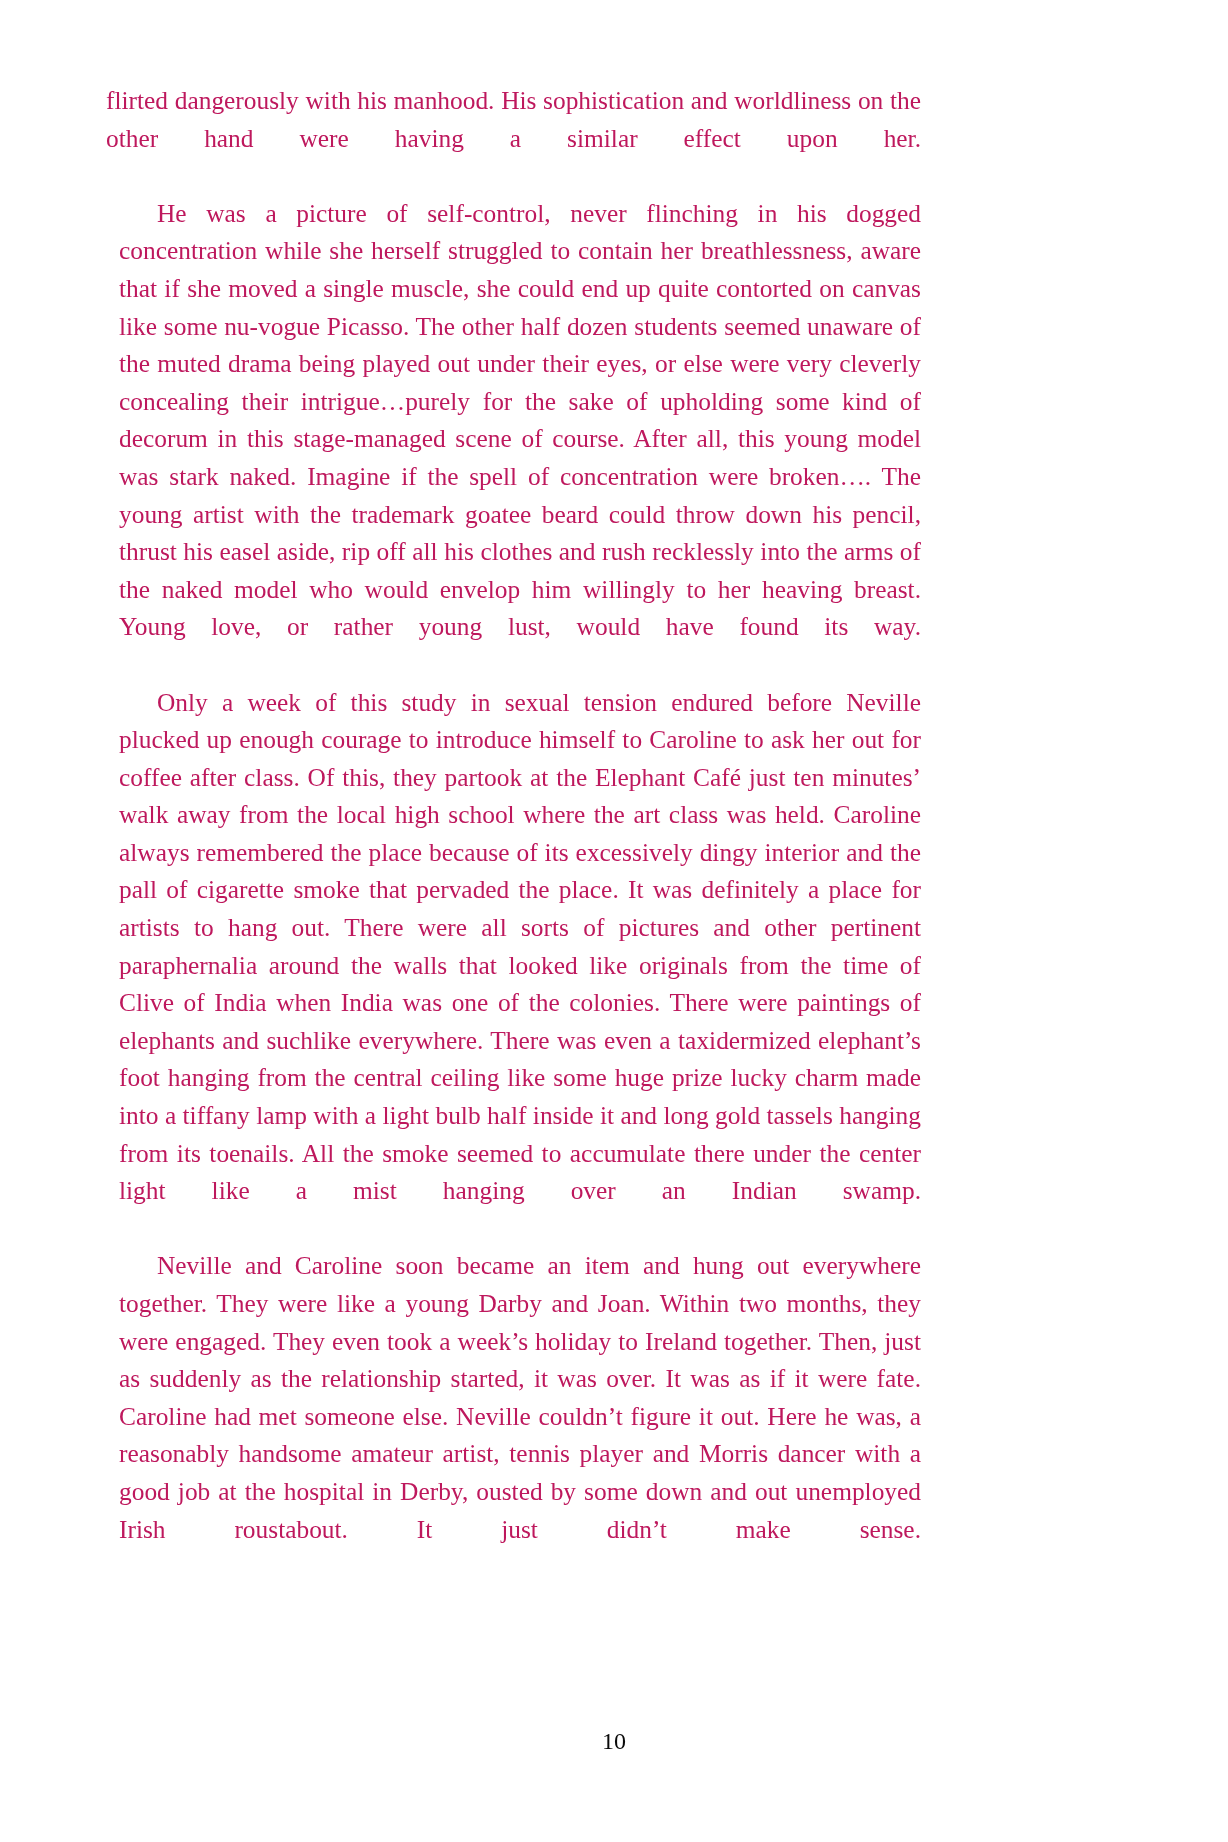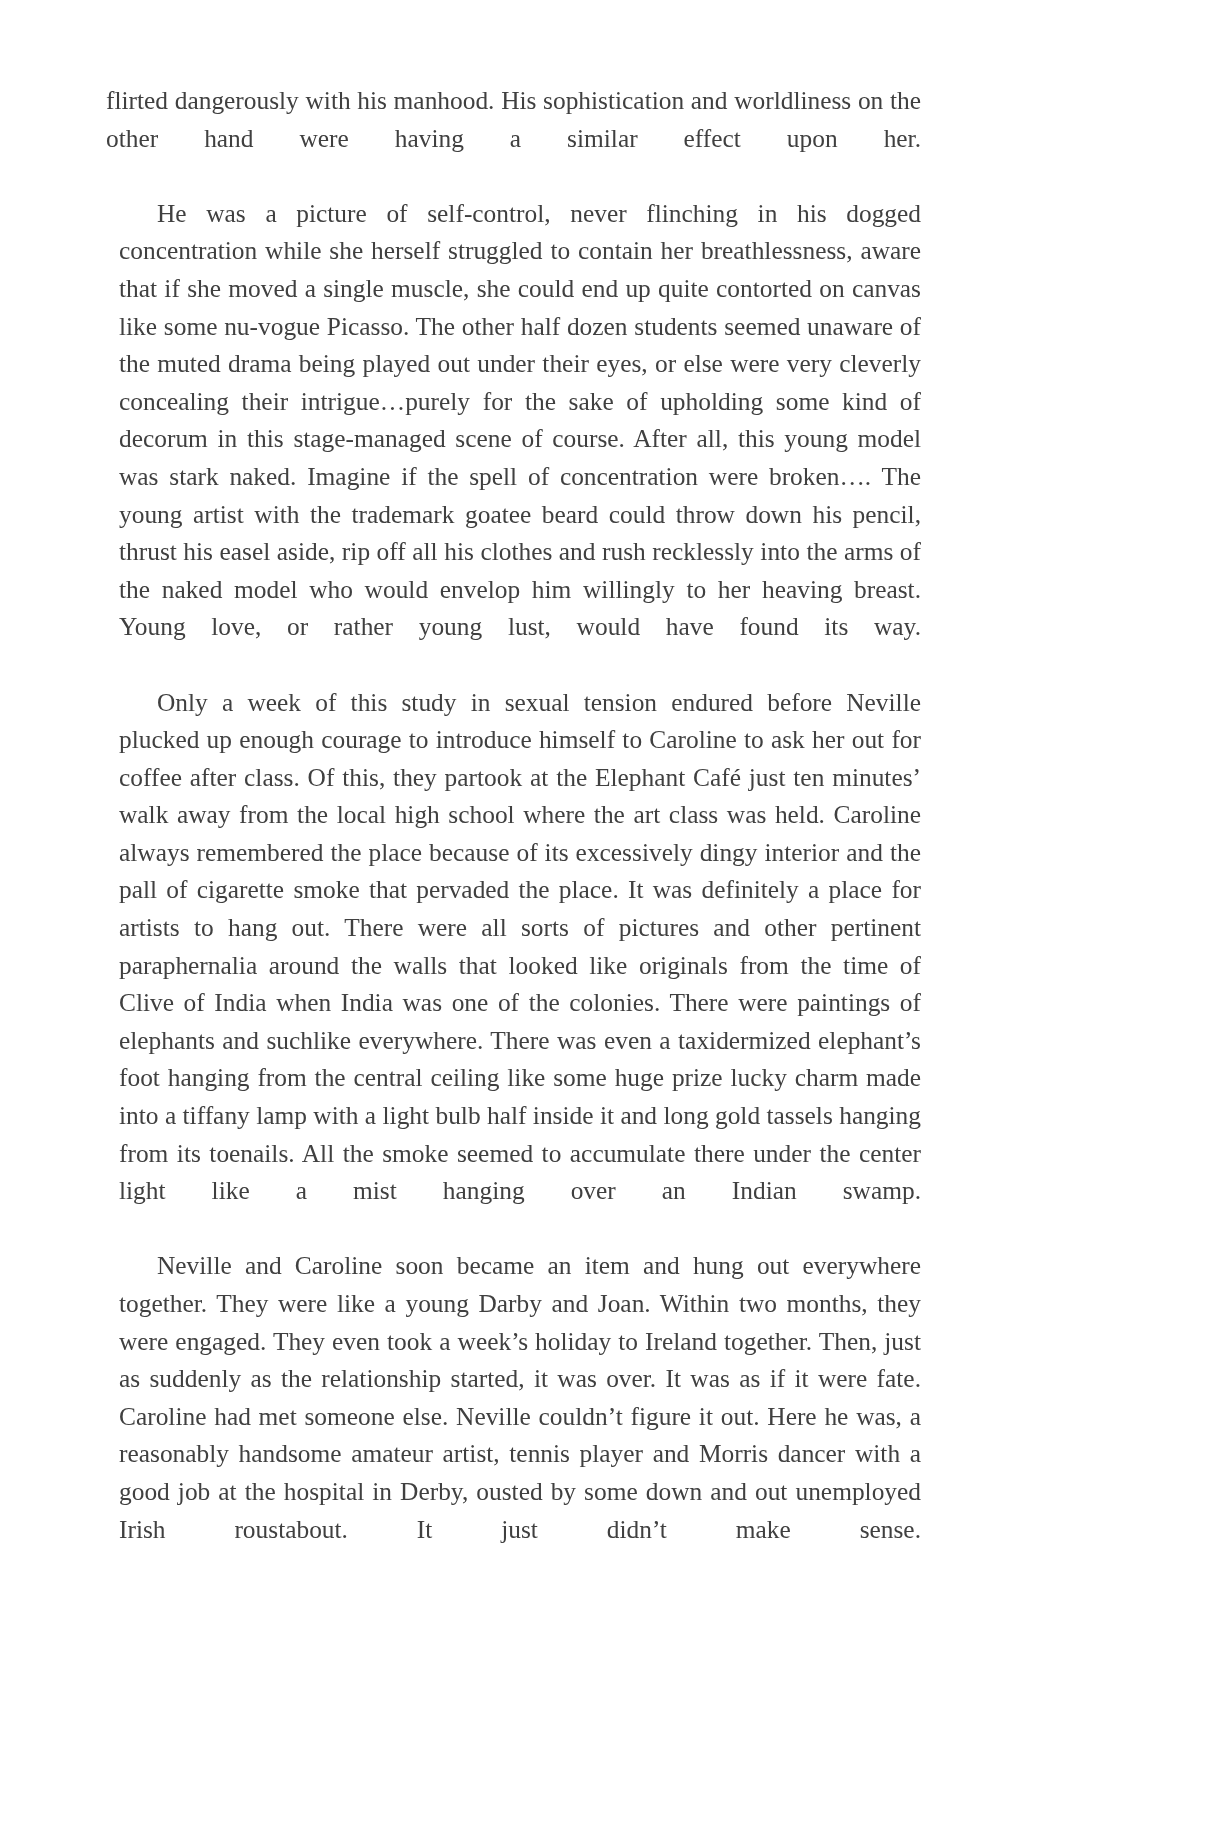--- a/index.html
+++ b/index.html
@@ -22,21 +22,21 @@
     left: 106px;
     top: 82px;
     width: 815px;
   }
   .para {
     margin: 0;
     font-size: 25.4px;
     line-height: 37.6px;
     text-align: justify;
     text-justify: inter-word;
-    color: #404040;
+    color: #be185d;
     -webkit-font-smoothing: antialiased;
   }
   .para.indent {
     text-indent: 38px;
     margin-left: 13px;
   }
   
   .para::after {
     content: "";
     display: inline-block;
@@ -63,14 +63,15 @@
     <p class="para">flirted dangerously with his manhood. His sophistication and worldliness on the other hand were having a similar effect upon her.</p>
 
     <p class="para indent">He was a picture of self-control, never flinching in his dogged concentration while she herself struggled to contain her breathlessness, aware that if she moved a single muscle, she could end up quite contorted on canvas like some nu-vogue Picasso. The other half dozen students seemed unaware of the muted drama being played out under their eyes, or else were very cleverly concealing their intrigue…purely for the sake of upholding some kind of decorum in this stage-managed scene of course. After all, this young model was stark naked. Imagine if the spell of concentration were broken…. The young artist with the trademark goatee beard could throw down his pencil, thrust his easel aside, rip off all his clothes and rush recklessly into the arms of the naked model who would envelop him willingly to her heaving breast. Young love, or rather young lust, would have found its way.</p>
 
     <p class="para indent">Only a week of this study in sexual tension endured before Neville plucked up enough courage to introduce himself to Caroline to ask her out for coffee after class. Of this, they partook at the Elephant Café just ten minutes’ walk away from the local high school where the art class was held. Caroline always remembered the place because of its excessively dingy interior and the pall of cigarette smoke that pervaded the place. It was definitely a place for artists to hang out. There were all sorts of pictures and other pertinent paraphernalia around the walls that looked like originals from the time of Clive of India when India was one of the colonies. There were paintings of elephants and suchlike everywhere. There was even a taxidermized elephant’s foot hanging from the central ceiling like some huge prize lucky charm made into a tiffany lamp with a light bulb half inside it and long gold tassels hanging from its toenails. All the smoke seemed to accumulate there under the center light like a mist hanging over an Indian swamp.</p>
 
     <p class="para indent">Neville and Caroline soon became an item and hung out everywhere together. They were like a young Darby and Joan. Within two months, they were engaged. They even took a week’s holiday to Ireland together. Then, just as suddenly as the relationship started, it was over. It was as if it were fate. Caroline had met someone else. Neville couldn’t figure it out. Here he was, a reasonably handsome amateur artist, tennis player and Morris dancer with a good job at the hospital in Derby, ousted by some down and out unemployed Irish roustabout. It just didn’t make sense.</p>
 
   </div>
 
+  <div class="page-number">10</div>
 
 </div>
 
 </body></html>

